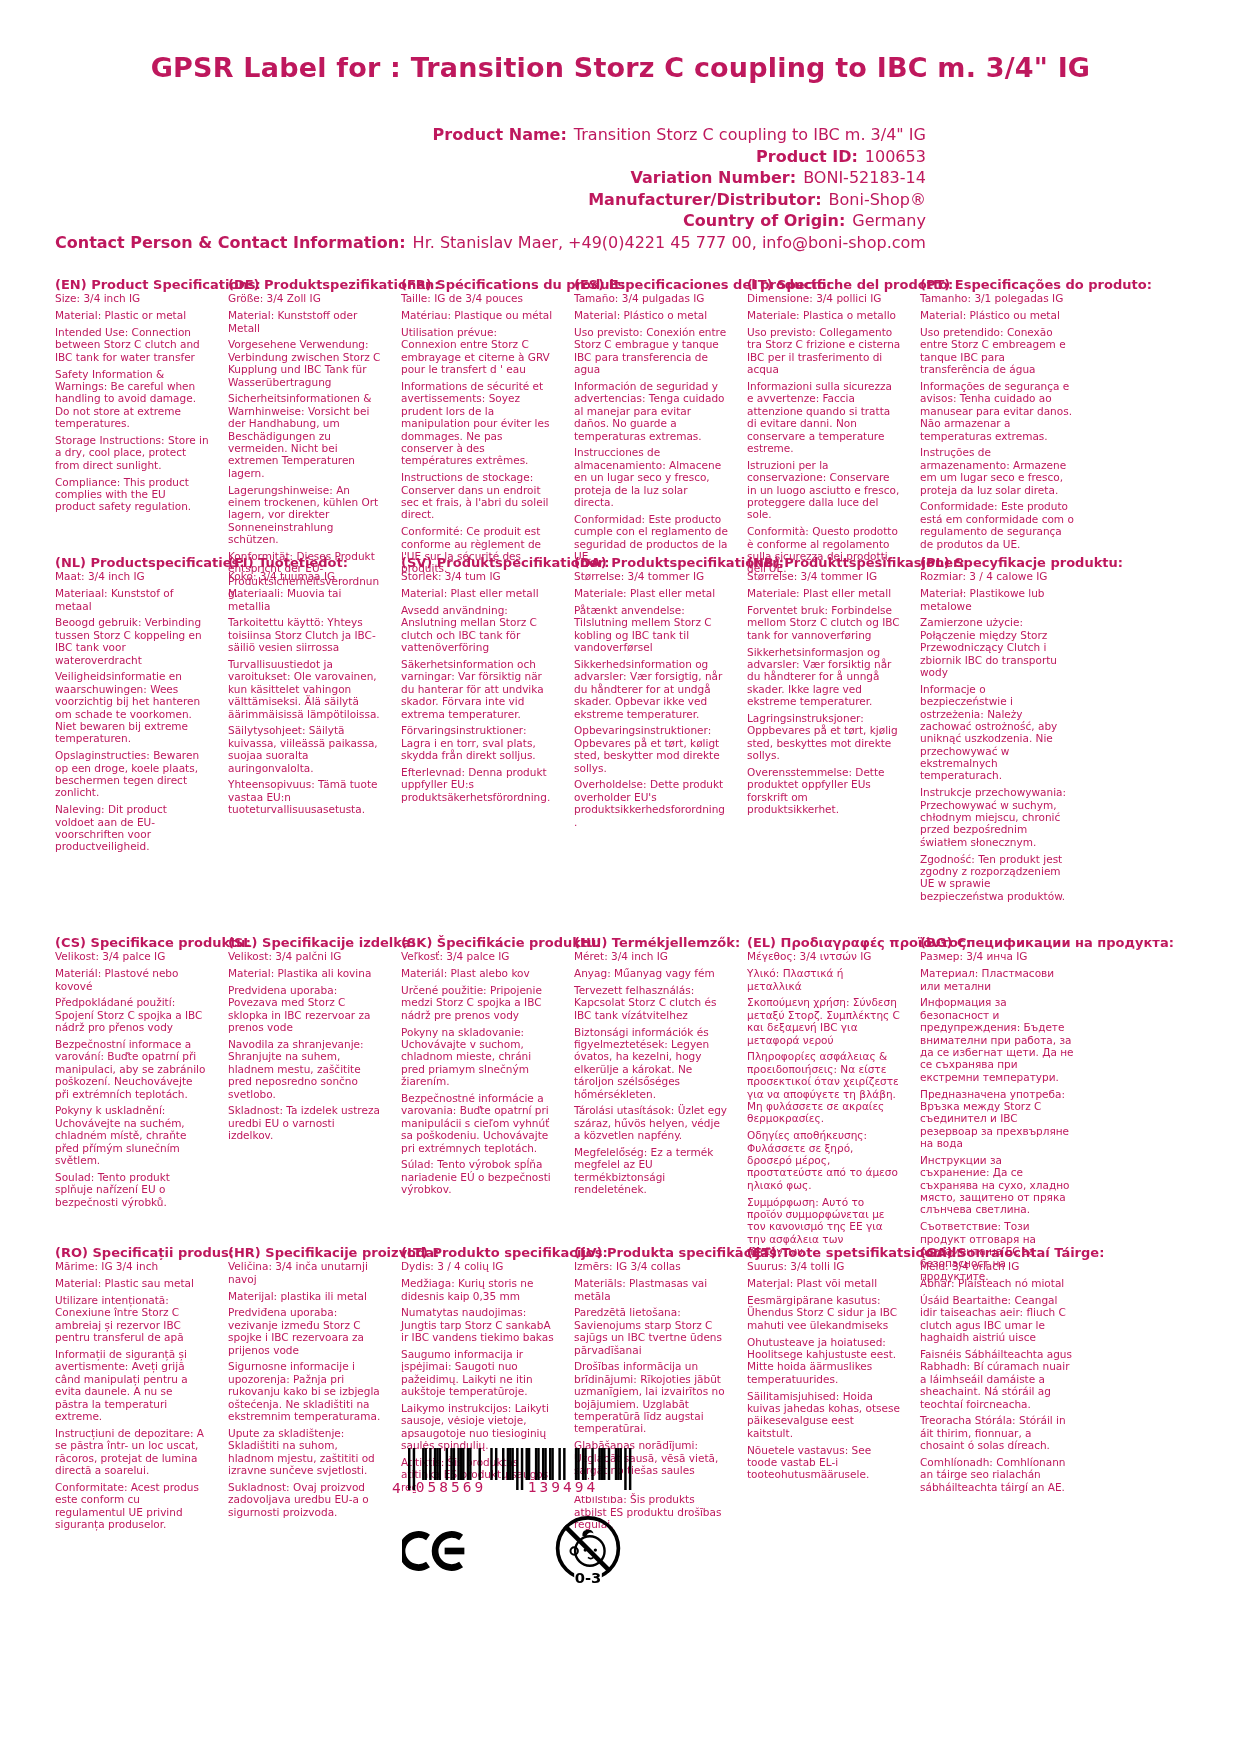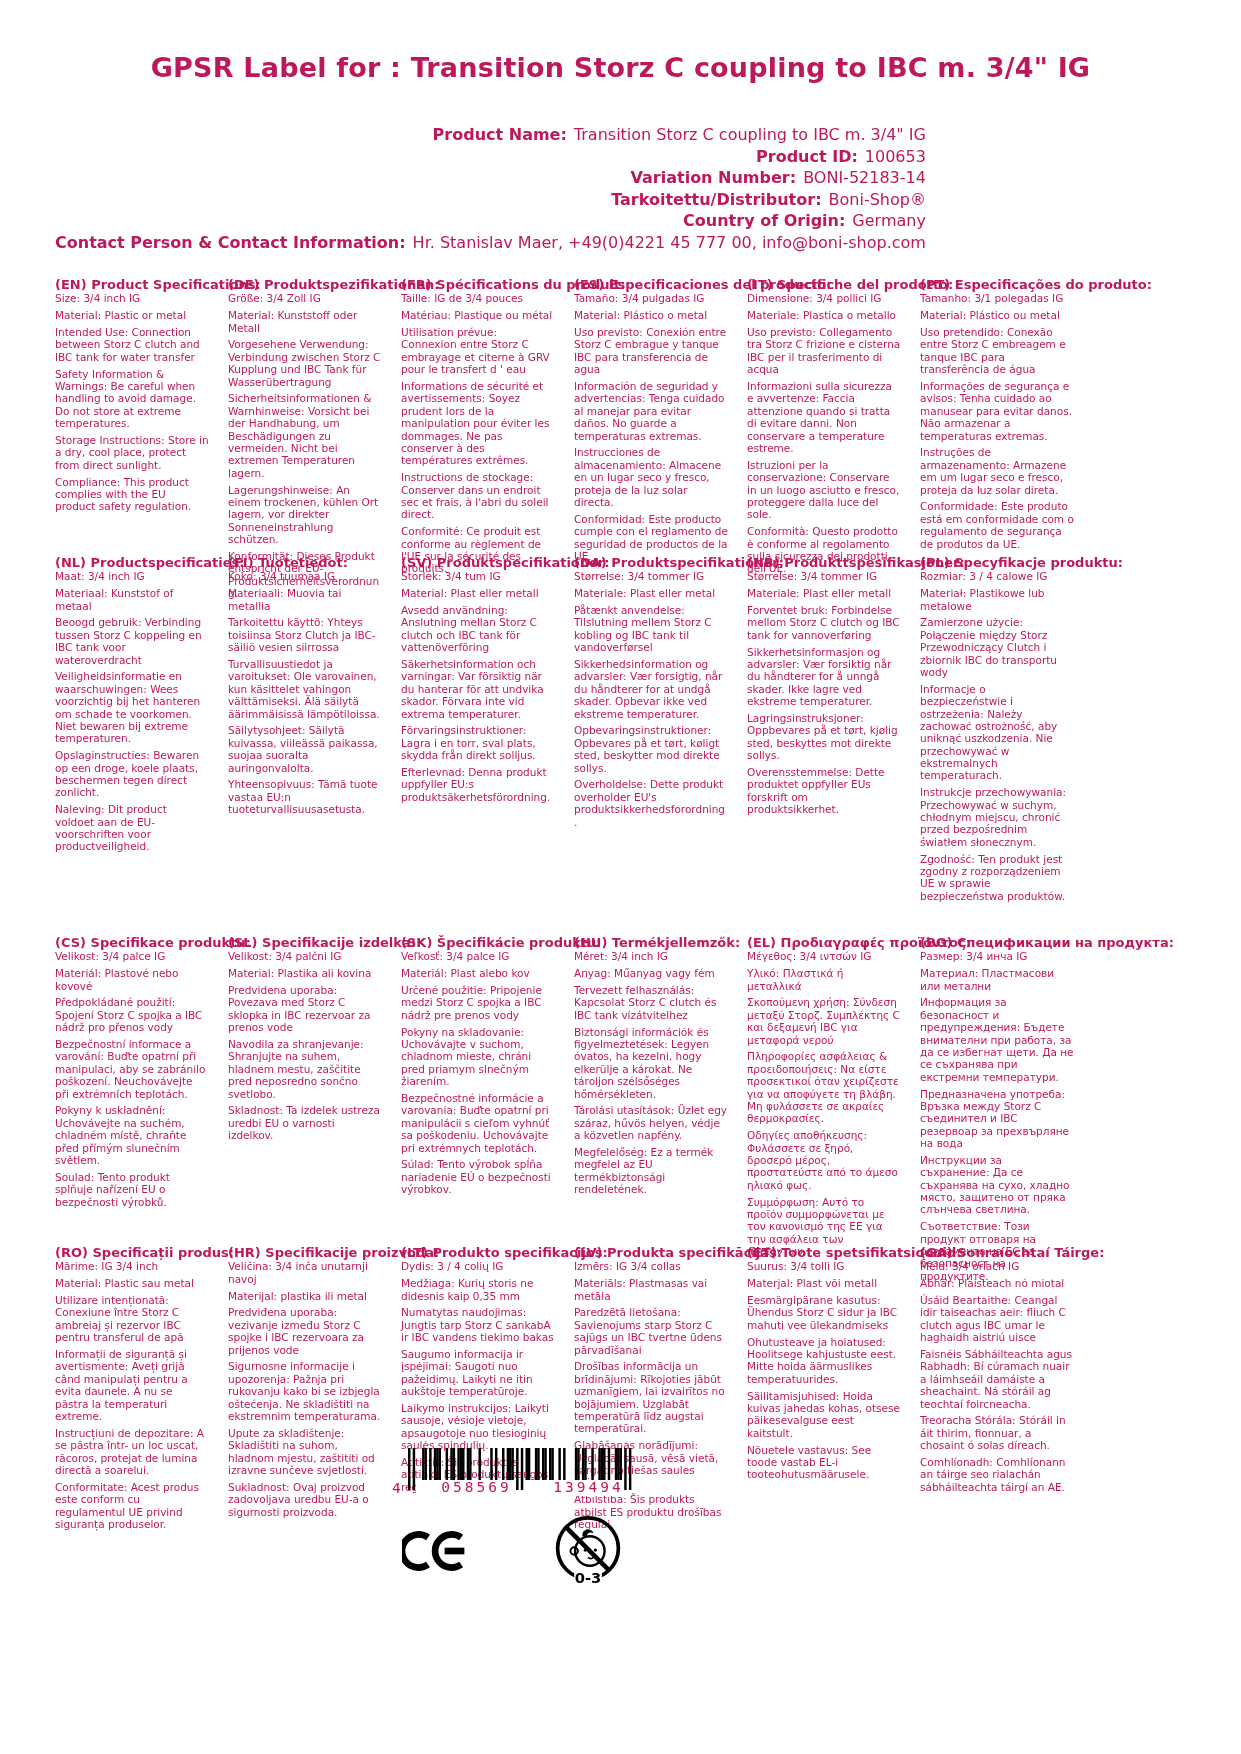--- a/index.html
+++ b/index.html
@@ -30,40 +30,40 @@
   .lang-block p { margin:0; margin-top:4.5px; }
   .lang-block p:first-of-type { margin-top:0; }
 
   .barcode { position:absolute; left:392px; top:1448px; display:flex; align-items:flex-end; }
   .bc-prefix { font-family:"DejaVu Sans Mono", monospace; font-size:14.5px; line-height:1; margin-right:7px; margin-bottom:1px; }
   .bc-main { position:relative; }
   .bc-main svg { display:block; }
   .bc-bar { fill:#000; }
   .bc-nums { position:absolute; left:0; top:32px; width:100%; display:flex; }
   .bc-nums span {
-    flex:1; text-align:right; background:#fff;
+    flex:1; text-align:left; background:#fff;
     font-family:"DejaVu Sans Mono", monospace; font-size:14.5px; line-height:1.1;
     margin:0 8px; letter-spacing:3px;
   }
   .ce-mark { position:absolute; left:402px; top:1521px; }
   .age-warning { position:absolute; left:553px; top:1513px; }
   .age-warning text { font-family:"DejaVu Sans", sans-serif; font-weight:bold; }
 </style>
 </head>
 <body>
 
 <div class="page">
 
   <h1 class="title">GPSR Label for : Transition Storz C coupling to IBC m. 3/4" IG</h1>
 
   <div class="product-info" id="product-info">
       <div class="pi-row"><span class="pi-label">Product Name:</span><span class="pi-value">Transition Storz C coupling to IBC m. 3/4" IG</span></div>
       <div class="pi-row"><span class="pi-label">Product ID:</span><span class="pi-value">100653</span></div>
       <div class="pi-row"><span class="pi-label">Variation Number:</span><span class="pi-value">BONI-52183-14</span></div>
-      <div class="pi-row"><span class="pi-label">Tarkoitettu/Distributor:</span><span class="pi-value">Boni-Shop®</span></div>
+      <div class="pi-row"><span class="pi-label">Manufacturer/Distributor:</span><span class="pi-value">Boni-Shop®</span></div>
       <div class="pi-row"><span class="pi-label">Country of Origin:</span><span class="pi-value">Germany</span></div>
       <div class="pi-row"><span class="pi-label">Contact Person &amp; Contact Information:</span><span class="pi-value">Hr. Stanislav Maer, +49(0)4221 45 777 00, info@boni-shop.com</span></div>
     </div>
 
   <div class="lang-grid" id="lang-grid">
       <div class="lang-block">
         <h3>(EN) Product Specifications:</h3>
         <p>Size: 3/4 inch IG</p>
         <p>Material: Plastic or metal</p>
         <p>Intended Use: Connection between Storz C clutch and IBC tank for water transfer</p>

